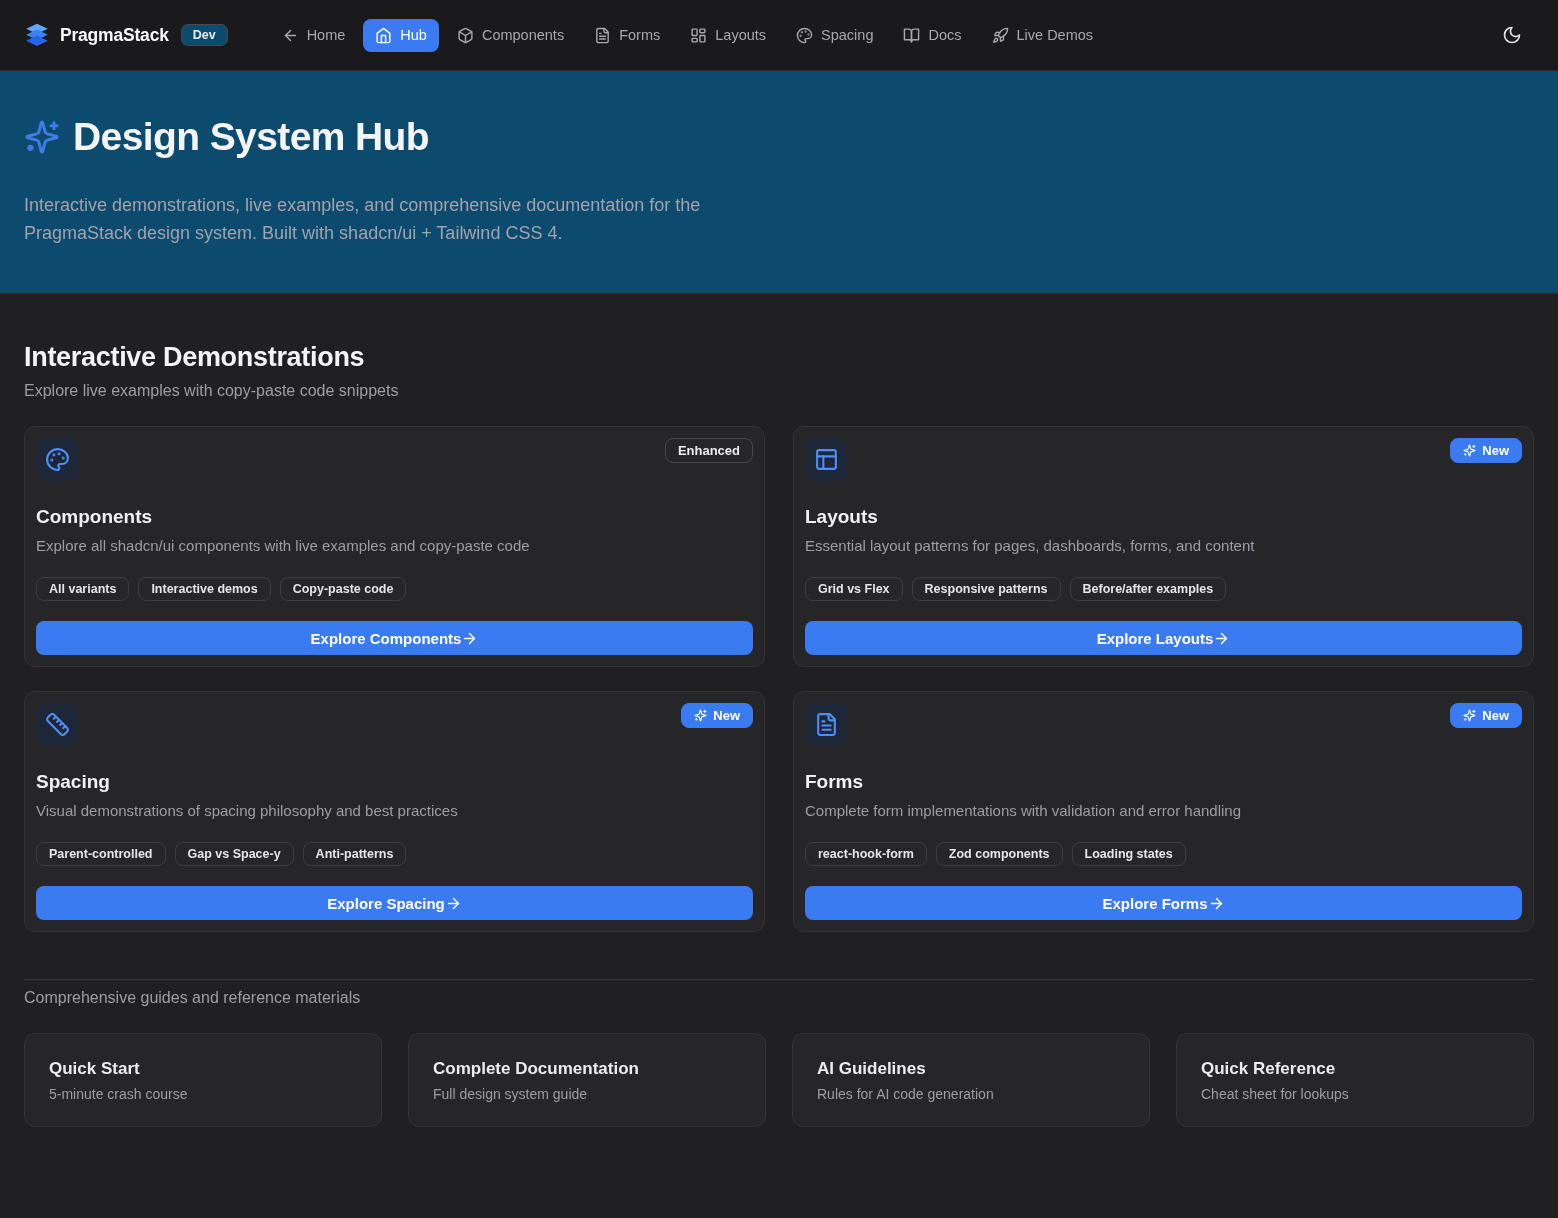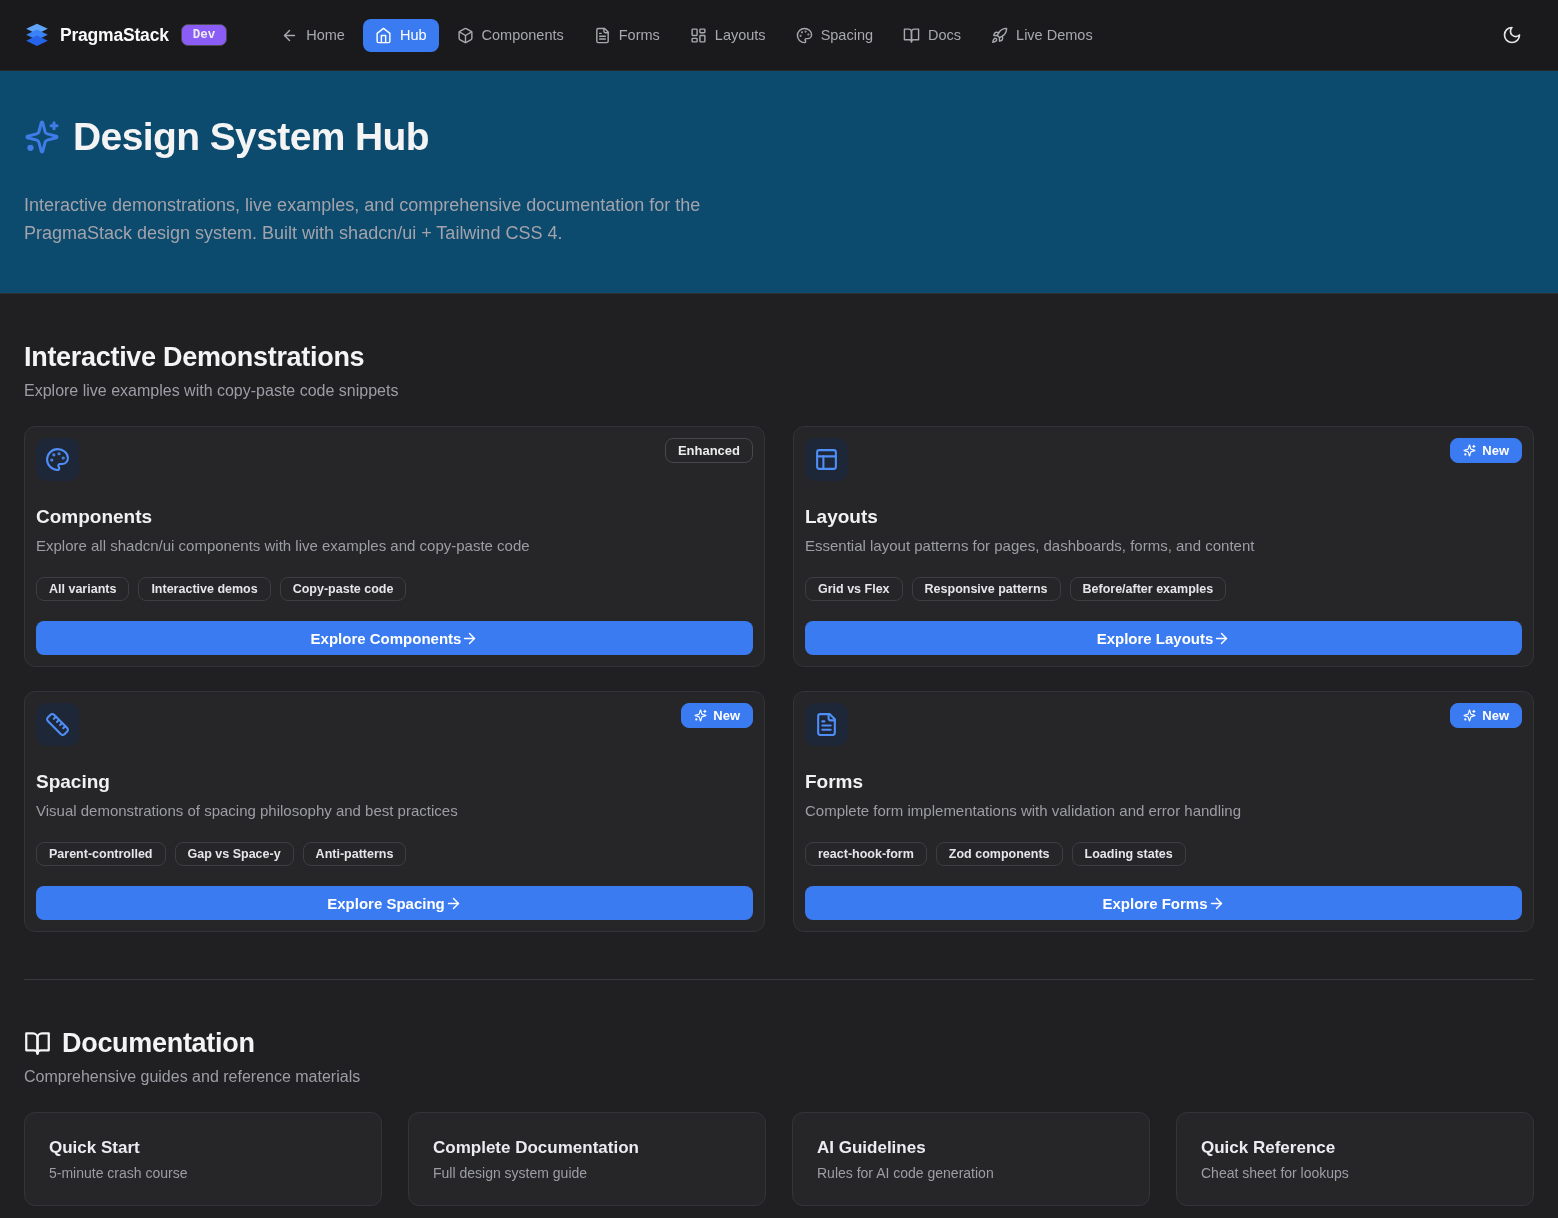--- a/index.html
+++ b/index.html
@@ -19,22 +19,22 @@
     display: flex;
     align-items: center;
     justify-content: space-between;
     padding: 0 28px 0 24px;
   }
   .nav-left { display: flex; align-items: center; }
   .brand { display: flex; align-items: center; gap: 10px; cursor: pointer; }
   .brand-name { font-size: 17.5px; font-weight: 700; color: #fafafa; letter-spacing: -0.2px; }
   .dev-badge {
     font-size: 12.5px; font-weight: 700; color: #ececee;
-    border: 1px solid #48484d; background: #8b5cf6;
-    border-radius: 7px; padding: 3px 11px; margin-left: 2px; font-family: Liberation Mono, monospace;
+    border: 1px solid #48484d; background: #0c4a6e;
+    border-radius: 7px; padding: 3px 11px; margin-left: 2px;
   }
   .nav-items { display: flex; align-items: center; margin-left: 42px; gap: 6px; }
   .nav-item {
     display: flex; align-items: center; gap: 8px;
     color: #a8a9b0; font-size: 14.5px; font-weight: 500;
     padding: 8px 12px; border-radius: 8px; cursor: pointer; text-decoration: none;
   }
   .nav-item.active { background: #3b7bf1; color: #ffffff; }
   .theme-toggle {
     background: none; border: none; color: #e4e4e7; cursor: pointer;
@@ -402,29 +402,20 @@
               <path d="m12 5 7 7-7 7"></path>
             </svg>
         </span>
       </button>
     </div>
 
   </div>
 
   <hr class="section-divider">
 
-  <div class="section-heading-row">
-    <span style="color:#f4f4f5;">
-      <svg width="27" height="27" viewBox="0 0 24 24" fill="none" stroke="currentColor" stroke-width="2" stroke-linecap="round" stroke-linejoin="round">
-          <path d="M2 3h6a4 4 0 0 1 4 4v14a3 3 0 0 0-3-3H2z"></path>
-          <path d="M22 3h-6a4 4 0 0 0-4 4v14a3 3 0 0 1 3-3h7z"></path>
-        </svg>
-    </span>
-    <h2 class="section-heading">Documentation</h2>
-  </div>
   <p class="section-sub">Comprehensive guides and reference materials</p>
 
   <div class="docs-grid">
     <div class="doc-card">
       <div class="doc-title">Quick Start</div>
       <div class="doc-desc">5-minute crash course</div>
     </div>
     <div class="doc-card">
       <div class="doc-title">Complete Documentation</div>
       <div class="doc-desc">Full design system guide</div>

